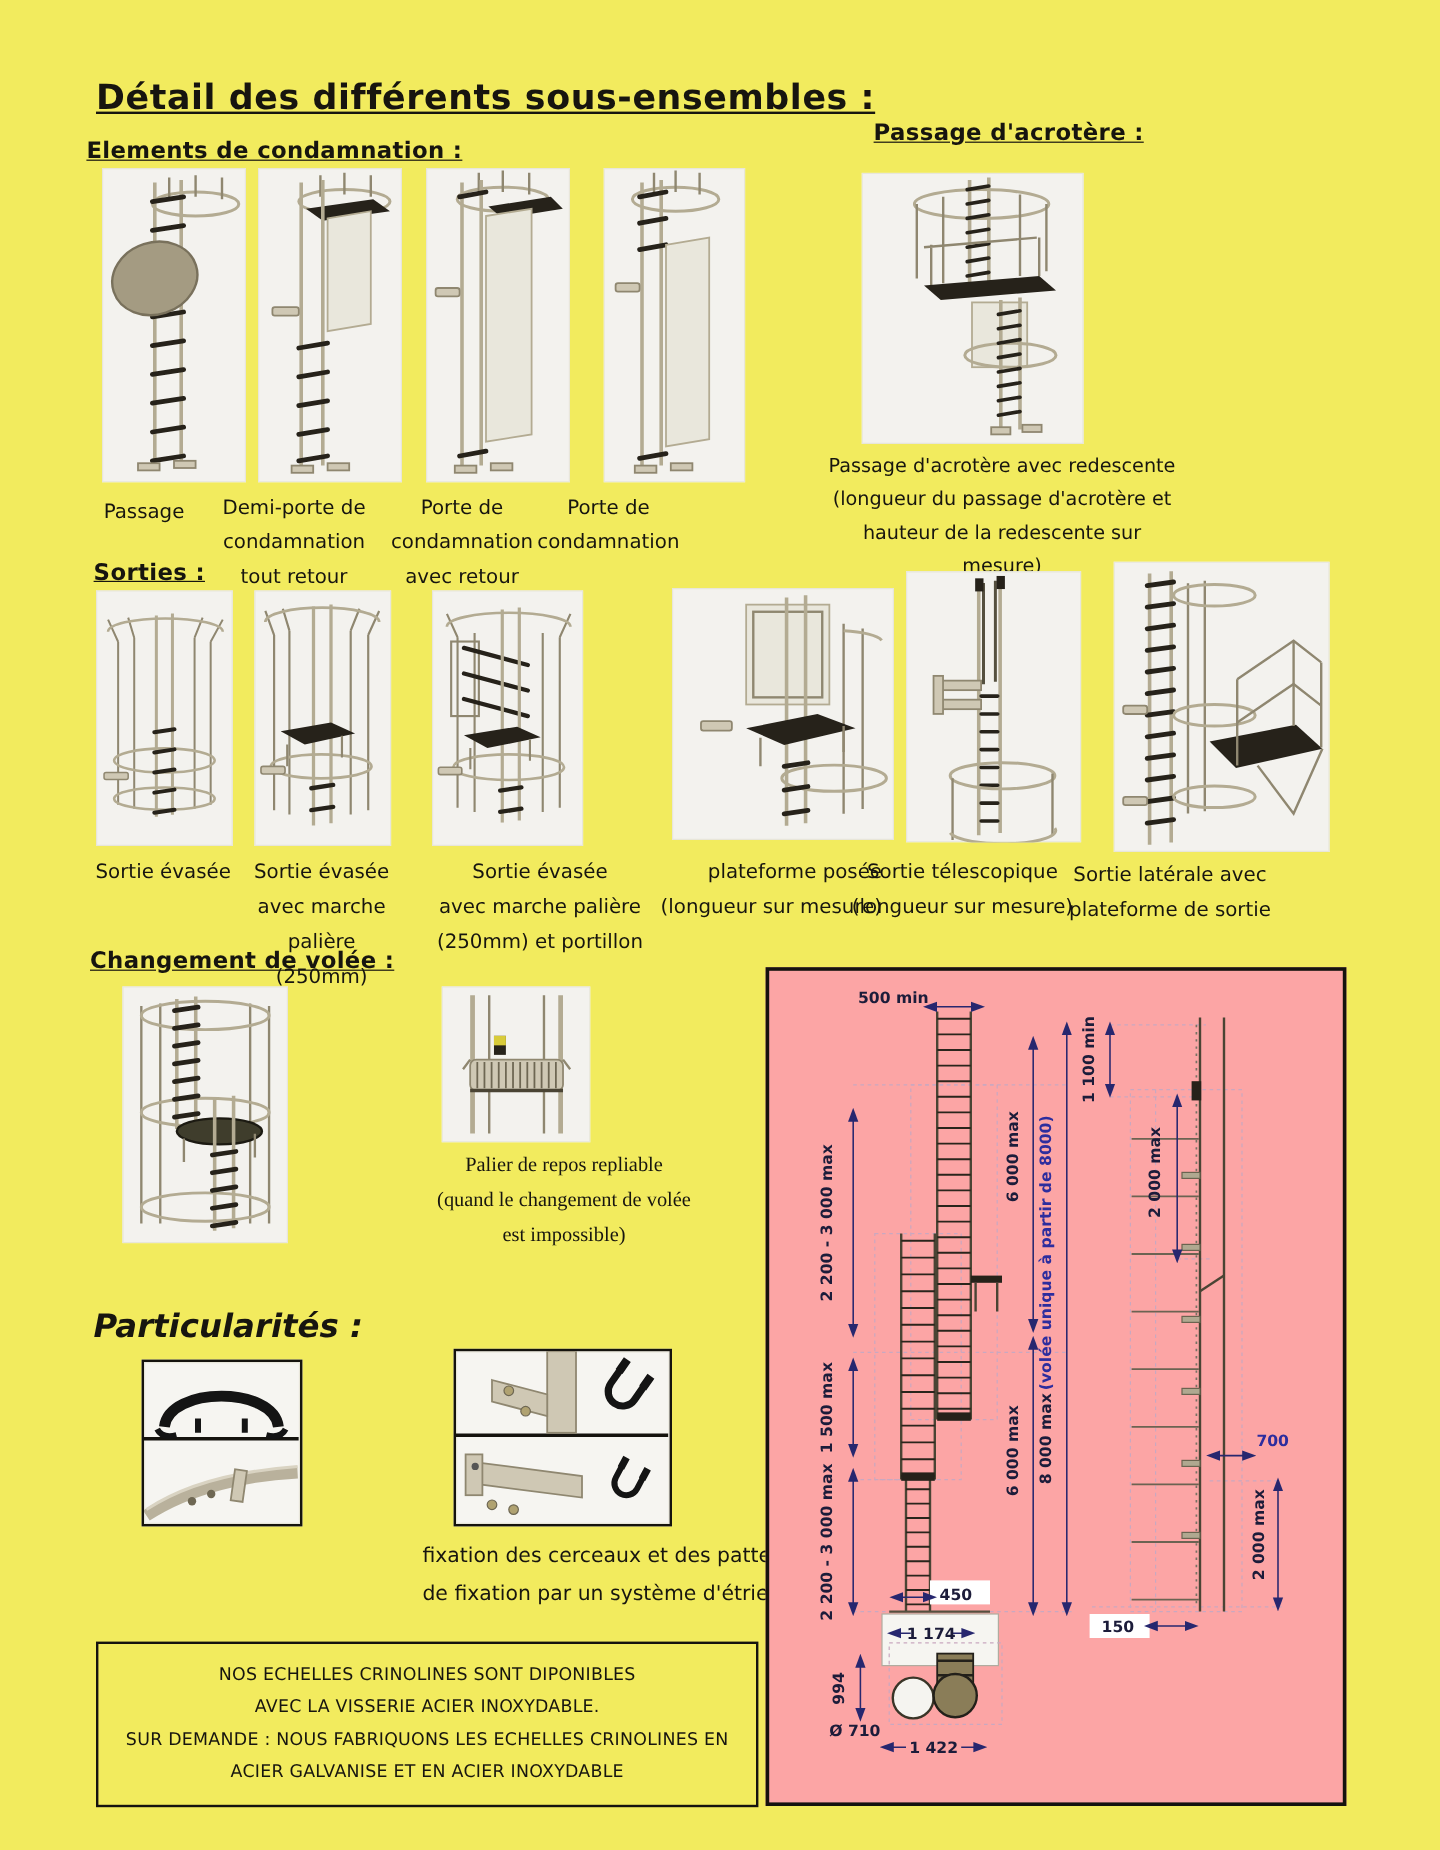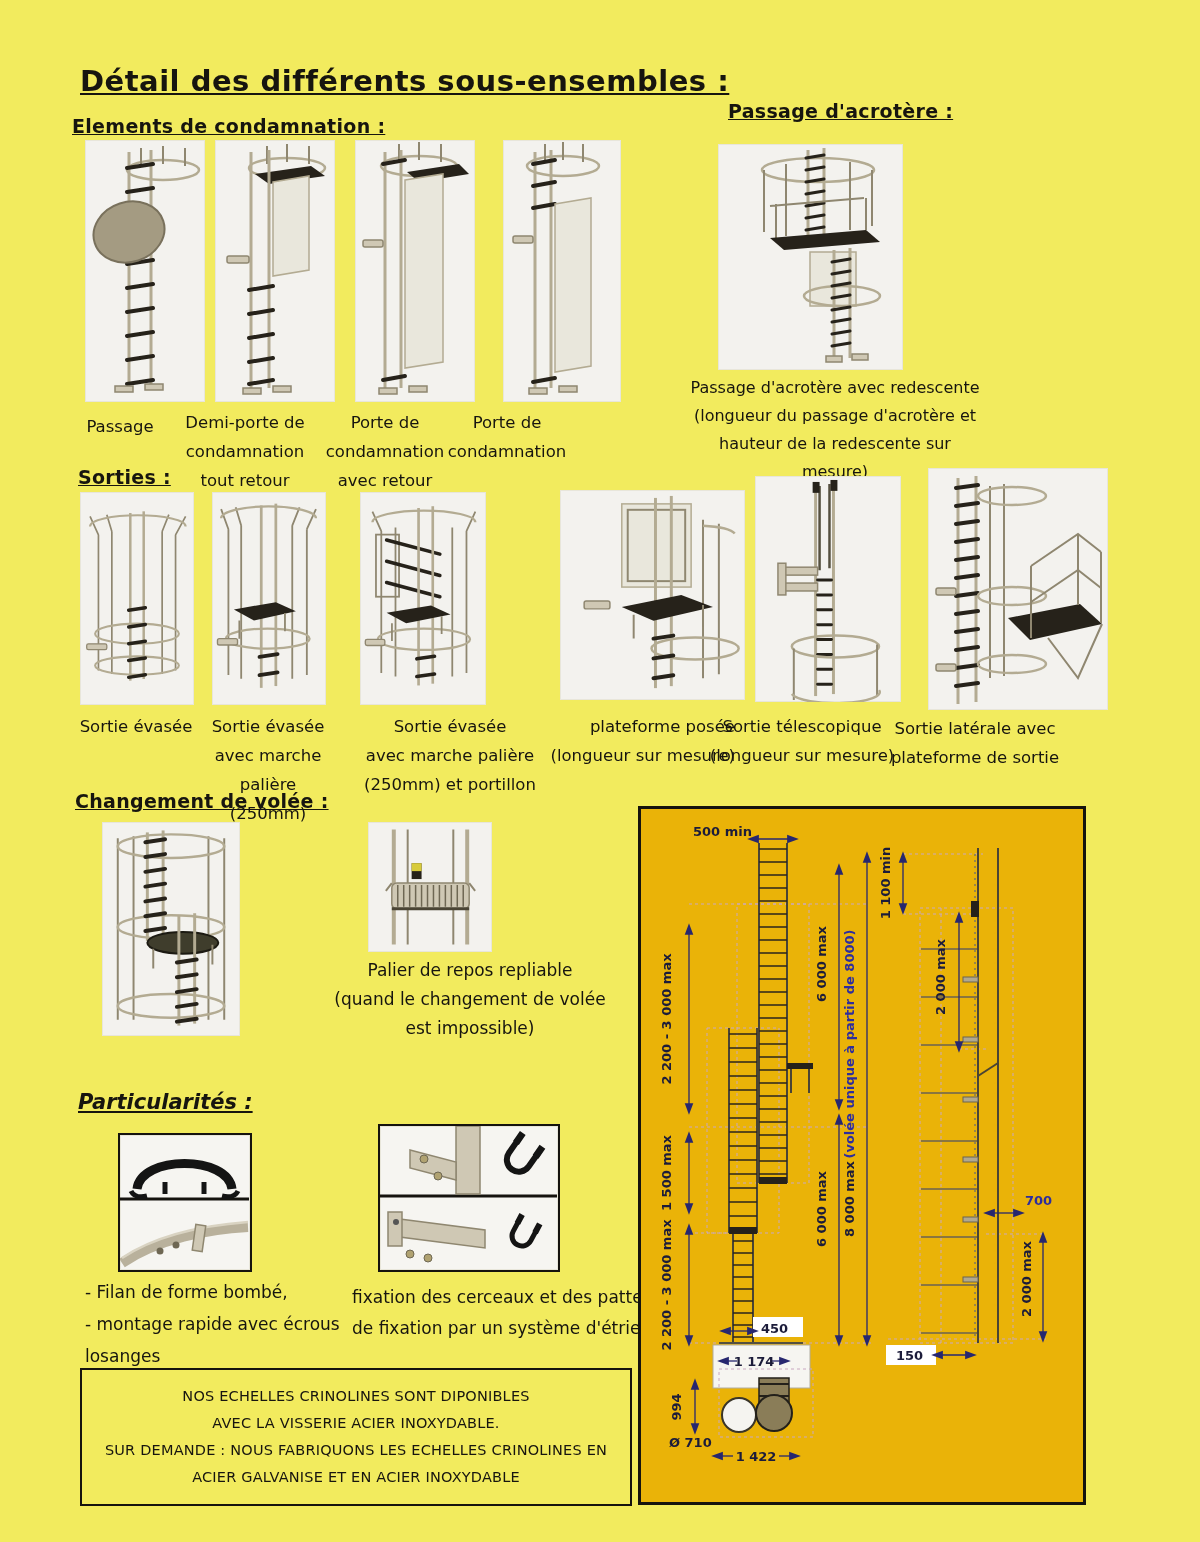--- a/index.html
+++ b/index.html
@@ -1,29 +1,29 @@
 <!DOCTYPE html>
 <html><head>
 <meta charset="utf-8">
 <style>
   html,body{margin:0;padding:0;background:#d8d8d8;}
   .page{position:relative;width:1200px;height:1542px;background:#f2eb5e;
         font-family:"DejaVu Sans",sans-serif;color:#17150f;overflow:hidden;margin:0 auto;}
   .title{position:absolute;left:80px;top:64px;font-size:29px;font-weight:bold;
          text-decoration:underline;letter-spacing:0.5px;}
   .h2{position:absolute;font-size:19px;font-weight:bold;text-decoration:underline;letter-spacing:0.3px;}
-  .h2big{position:absolute;font-size:21px;font-weight:bold;font-style:italic;text-decoration:underline;}
+  .h2big{position:absolute;font-size:27px;font-weight:bold;font-style:italic;}
   .imgbox{position:absolute;background:#f3f2ee;box-shadow:0 0 0 1px #e8e6da inset;}
   .cap{position:absolute;font-size:16.5px;line-height:29px;text-align:center;white-space:pre-line;}
   .capL{position:absolute;font-size:17px;line-height:31px;text-align:left;white-space:pre-line;}
   .notice{position:absolute;left:80px;top:1368px;width:548px;height:134px;border:2px solid #15130e;
           display:flex;align-items:center;justify-content:center;}
   .notice .inner{font-size:14.5px;line-height:27px;text-align:center;white-space:pre-line;letter-spacing:0.2px;}
-  .diagram{position:absolute;left:638px;top:806px;width:448px;height:699px;background:#eab308;
-           border:3px solid #15130e;box-sizing:border-box;}
+  .diagram{position:absolute;left:638px;top:806px;width:484px;height:699px;background:#fca5a5;
+           border:3px solid #15130e;box-sizing:border-box;padding-left:22px;}
   svg{display:block;}
   
   .rail{stroke:#b3ab92;stroke-width:3;fill:none;}
   .railD{stroke:#8f8770;stroke-width:2;fill:none;}
   .rung{stroke:#26221a;stroke-width:4;fill:none;stroke-linecap:round;}
   .rung3{stroke:#26221a;stroke-width:3;fill:none;stroke-linecap:round;}
   .hoop{stroke:#b3ab92;stroke-width:2.5;fill:none;}
   .panel{fill:#e9e7dc;stroke:#b3ab92;stroke-width:1.5;}
   .darkfill{fill:#26221a;}
   .metal{fill:#cfc8b4;stroke:#8f8770;stroke-width:1.5;}
@@ -273,21 +273,21 @@
       <path class="railD" d="M40 6v116M86 6v116"></path>
       <rect class="darkfill" x="44" y="40" width="10" height="16"></rect>
       <rect x="44" y="40" width="10" height="8" fill="#d8cb3a"></rect>
       <rect class="metal" x="24" y="60" width="78" height="26" rx="5"></rect>
       <path d="M30 62v22M36 62v22M42 62v22M48 62v22M54 62v22M60 62v22M66 62v22M72 62v22M78 62v22M84 62v22M90 62v22M96 62v22" stroke="#6e6753" stroke-width="1.5"></path>
       <line x1="24" y1="86" x2="102" y2="86" stroke="#4a4434" stroke-width="3"></line>
       <path class="railD" d="M24 60l-6 8M102 60l6 8"></path>
     </svg>
   </div>
 
-  <div class="cap" style="left:330px;top:956px;width:280px;font-size:17px;line-height:29px;">Palier de repos repliable
+  <div class="cap" style="left:330px;top:956px;width:280px;font-size:17px;line-height:29px;font-family:Liberation Serif, serif;">Palier de repos repliable
 (quand le changement de volée
 est impossible)</div>
 
   <div class="h2big" style="left:78px;top:1090px;">Particularités :</div>
 
   <div class="imgbox" style="left:118px;top:1133px;width:134px;height:139px;background:#f6f5f1;border:2.5px solid #15130e;box-sizing:border-box;">
     <svg width="129" height="134" viewBox="0 0 129 134">
       <line x1="0" y1="64" x2="129" y2="64" stroke="#15130e" stroke-width="3"></line>
       <path d="M17 54C21 20 108 20 112 54" stroke="#141414" stroke-width="9" fill="none"></path>
       <path d="M11 56q4 8 16 5M118 56q-4 8 -16 5" stroke="#141414" stroke-width="5" fill="none"></path>
@@ -316,23 +316,20 @@
       <circle cx="16" cy="96" r="3" fill="#555"></circle>
       <circle cx="30" cy="128" r="4" fill="#b0a271" stroke="#6e6753"></circle>
       <circle cx="48" cy="132" r="4" fill="#b0a271" stroke="#6e6753"></circle>
       <g transform="rotate(28 142 110)">
         <path d="M132 98v12a10 10 0 0 0 20 0V98" fill="none" stroke="#141414" stroke-width="5"></path>
         <path d="M132 91v10M152 91v10" stroke="#141414" stroke-width="6"></path>
       </g>
     </svg>
   </div>
 
-  <div class="capL" style="left:85px;top:1276px;width:290px;line-height:32px;">- Filan de forme bombé,
-- montage rapide avec écrous
-losanges</div>
   <div class="capL" style="left:352px;top:1282px;width:310px;">fixation des cerceaux et des pattes
 de fixation par un système d'étrier</div>
 
   <div class="notice">
     <div class="inner">NOS ECHELLES CRINOLINES SONT DIPONIBLES
 AVEC LA VISSERIE ACIER INOXYDABLE.
 SUR DEMANDE : NOUS FABRIQUONS LES ECHELLES CRINOLINES EN
 ACIER GALVANISE  ET EN ACIER INOXYDABLE</div>
   </div>
 

